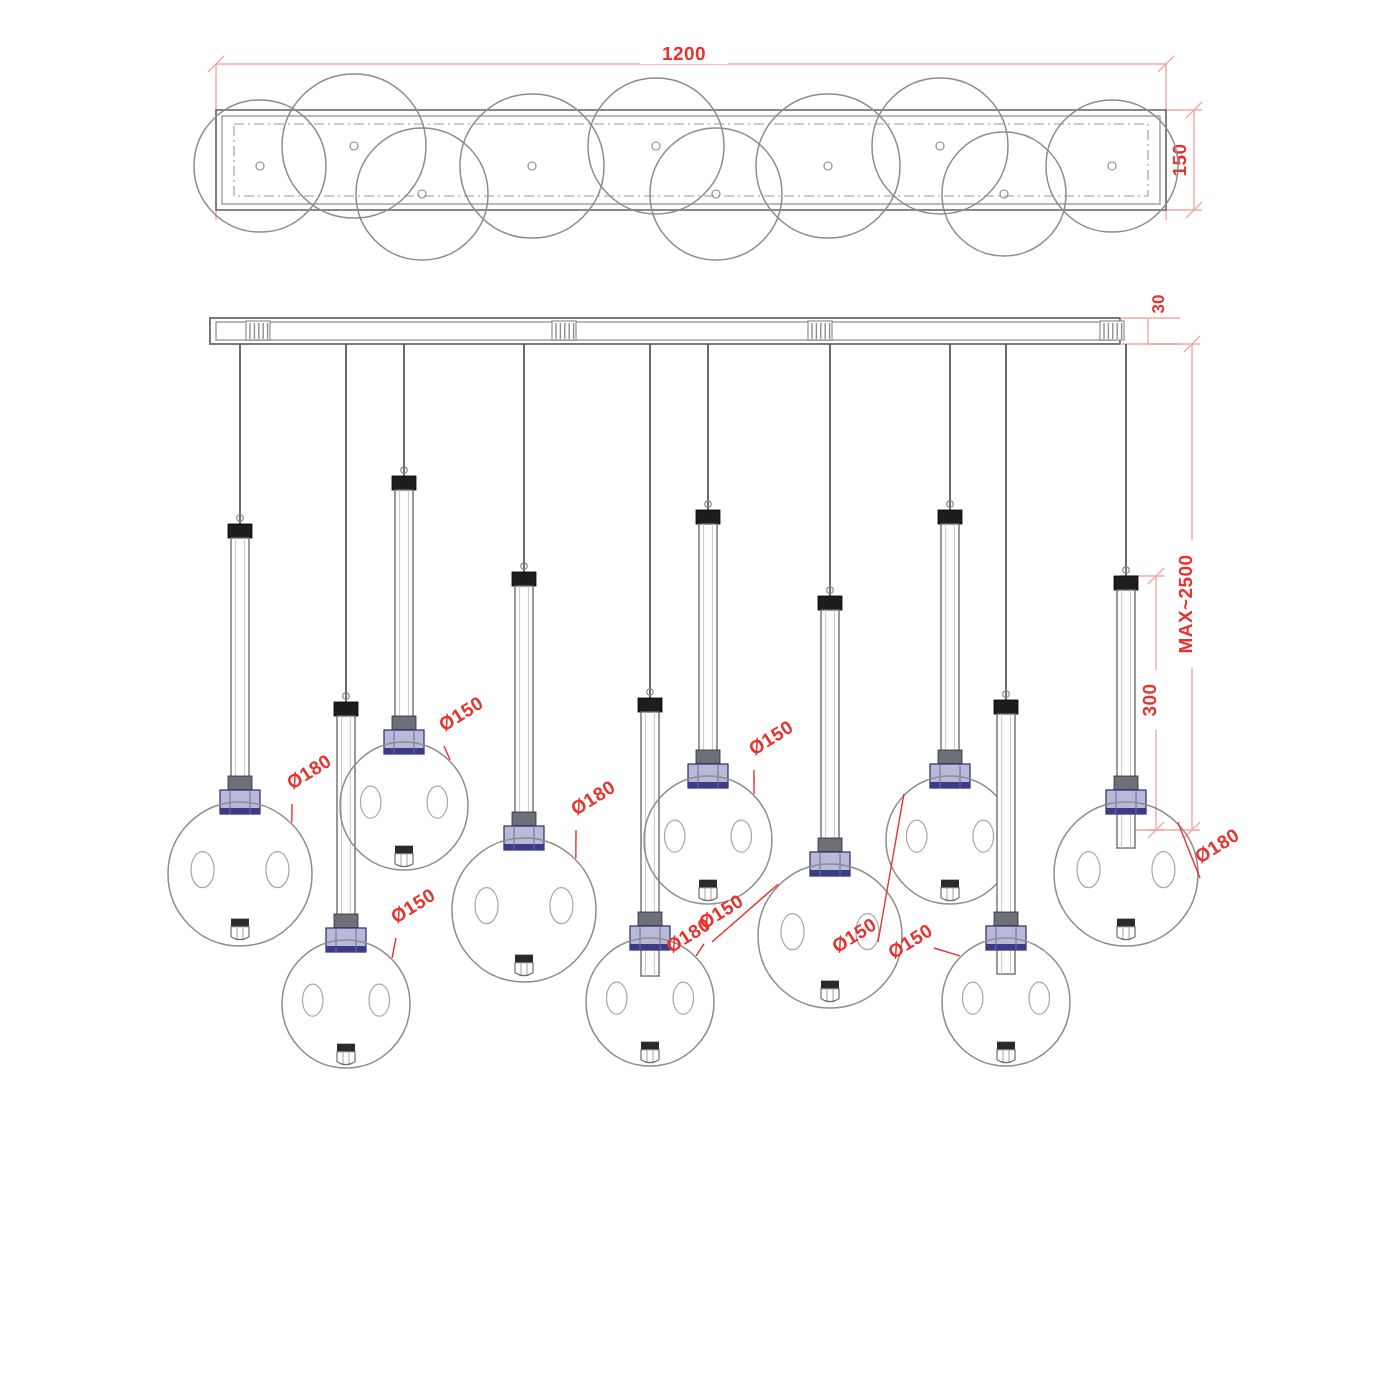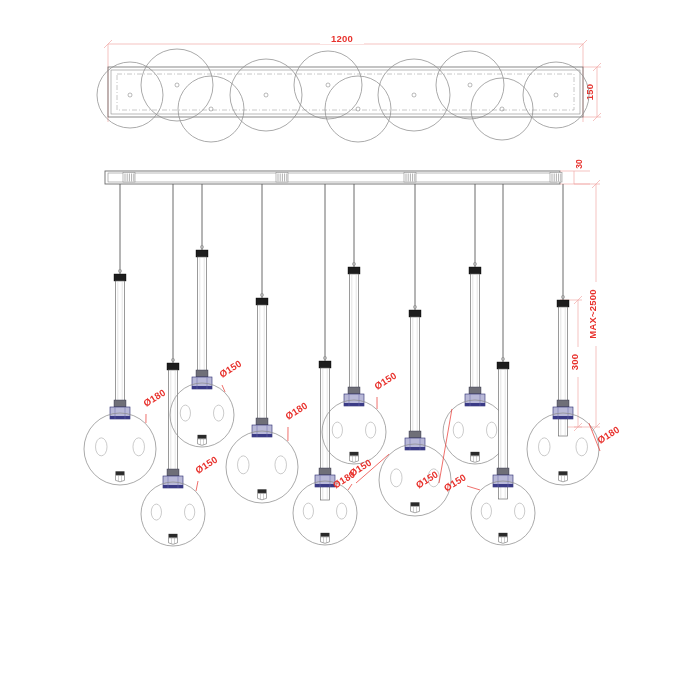--- a/index.html
+++ b/index.html
@@ -3,21 +3,21 @@
 <meta charset="utf-8">
 <title>Pendant Light Technical Drawing</title>
 <style>
   html,body{margin:0;padding:0;background:#ffffff;}
   body{
     width:700px;height:700px;
     font-family:"Liberation Sans", sans-serif;
     overflow:hidden;
     position:relative;
   }
-  #drawing-root{position:absolute;left:0;top:12px;width:700px;height:496px;text-align:center;}
+  #drawing-root{position:absolute;left:0;top:0;width:700px;height:496px;text-align:center;}
   svg{display:block;}
   .dim-text{
     font-family:"Liberation Sans", sans-serif;
     fill:#e8322d;
     font-size:9.5px;
     font-weight:700;
     letter-spacing:0.2px;
   }
   .dim-text-sm{
     font-family:"Liberation Sans", sans-serif;

